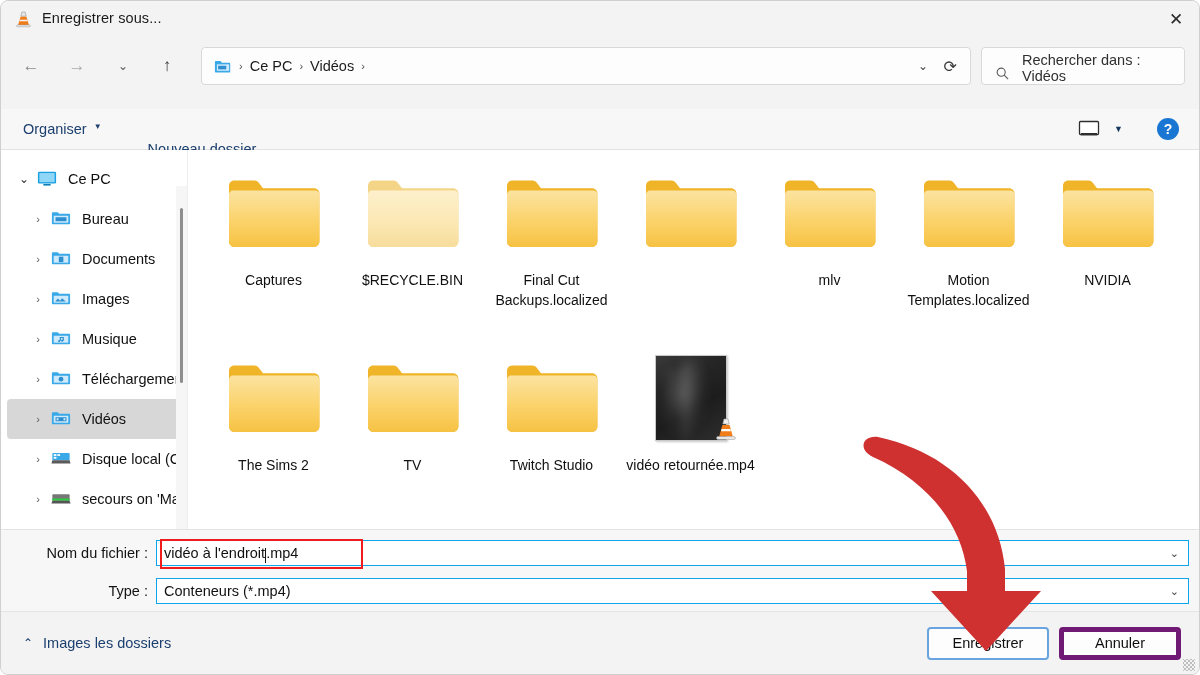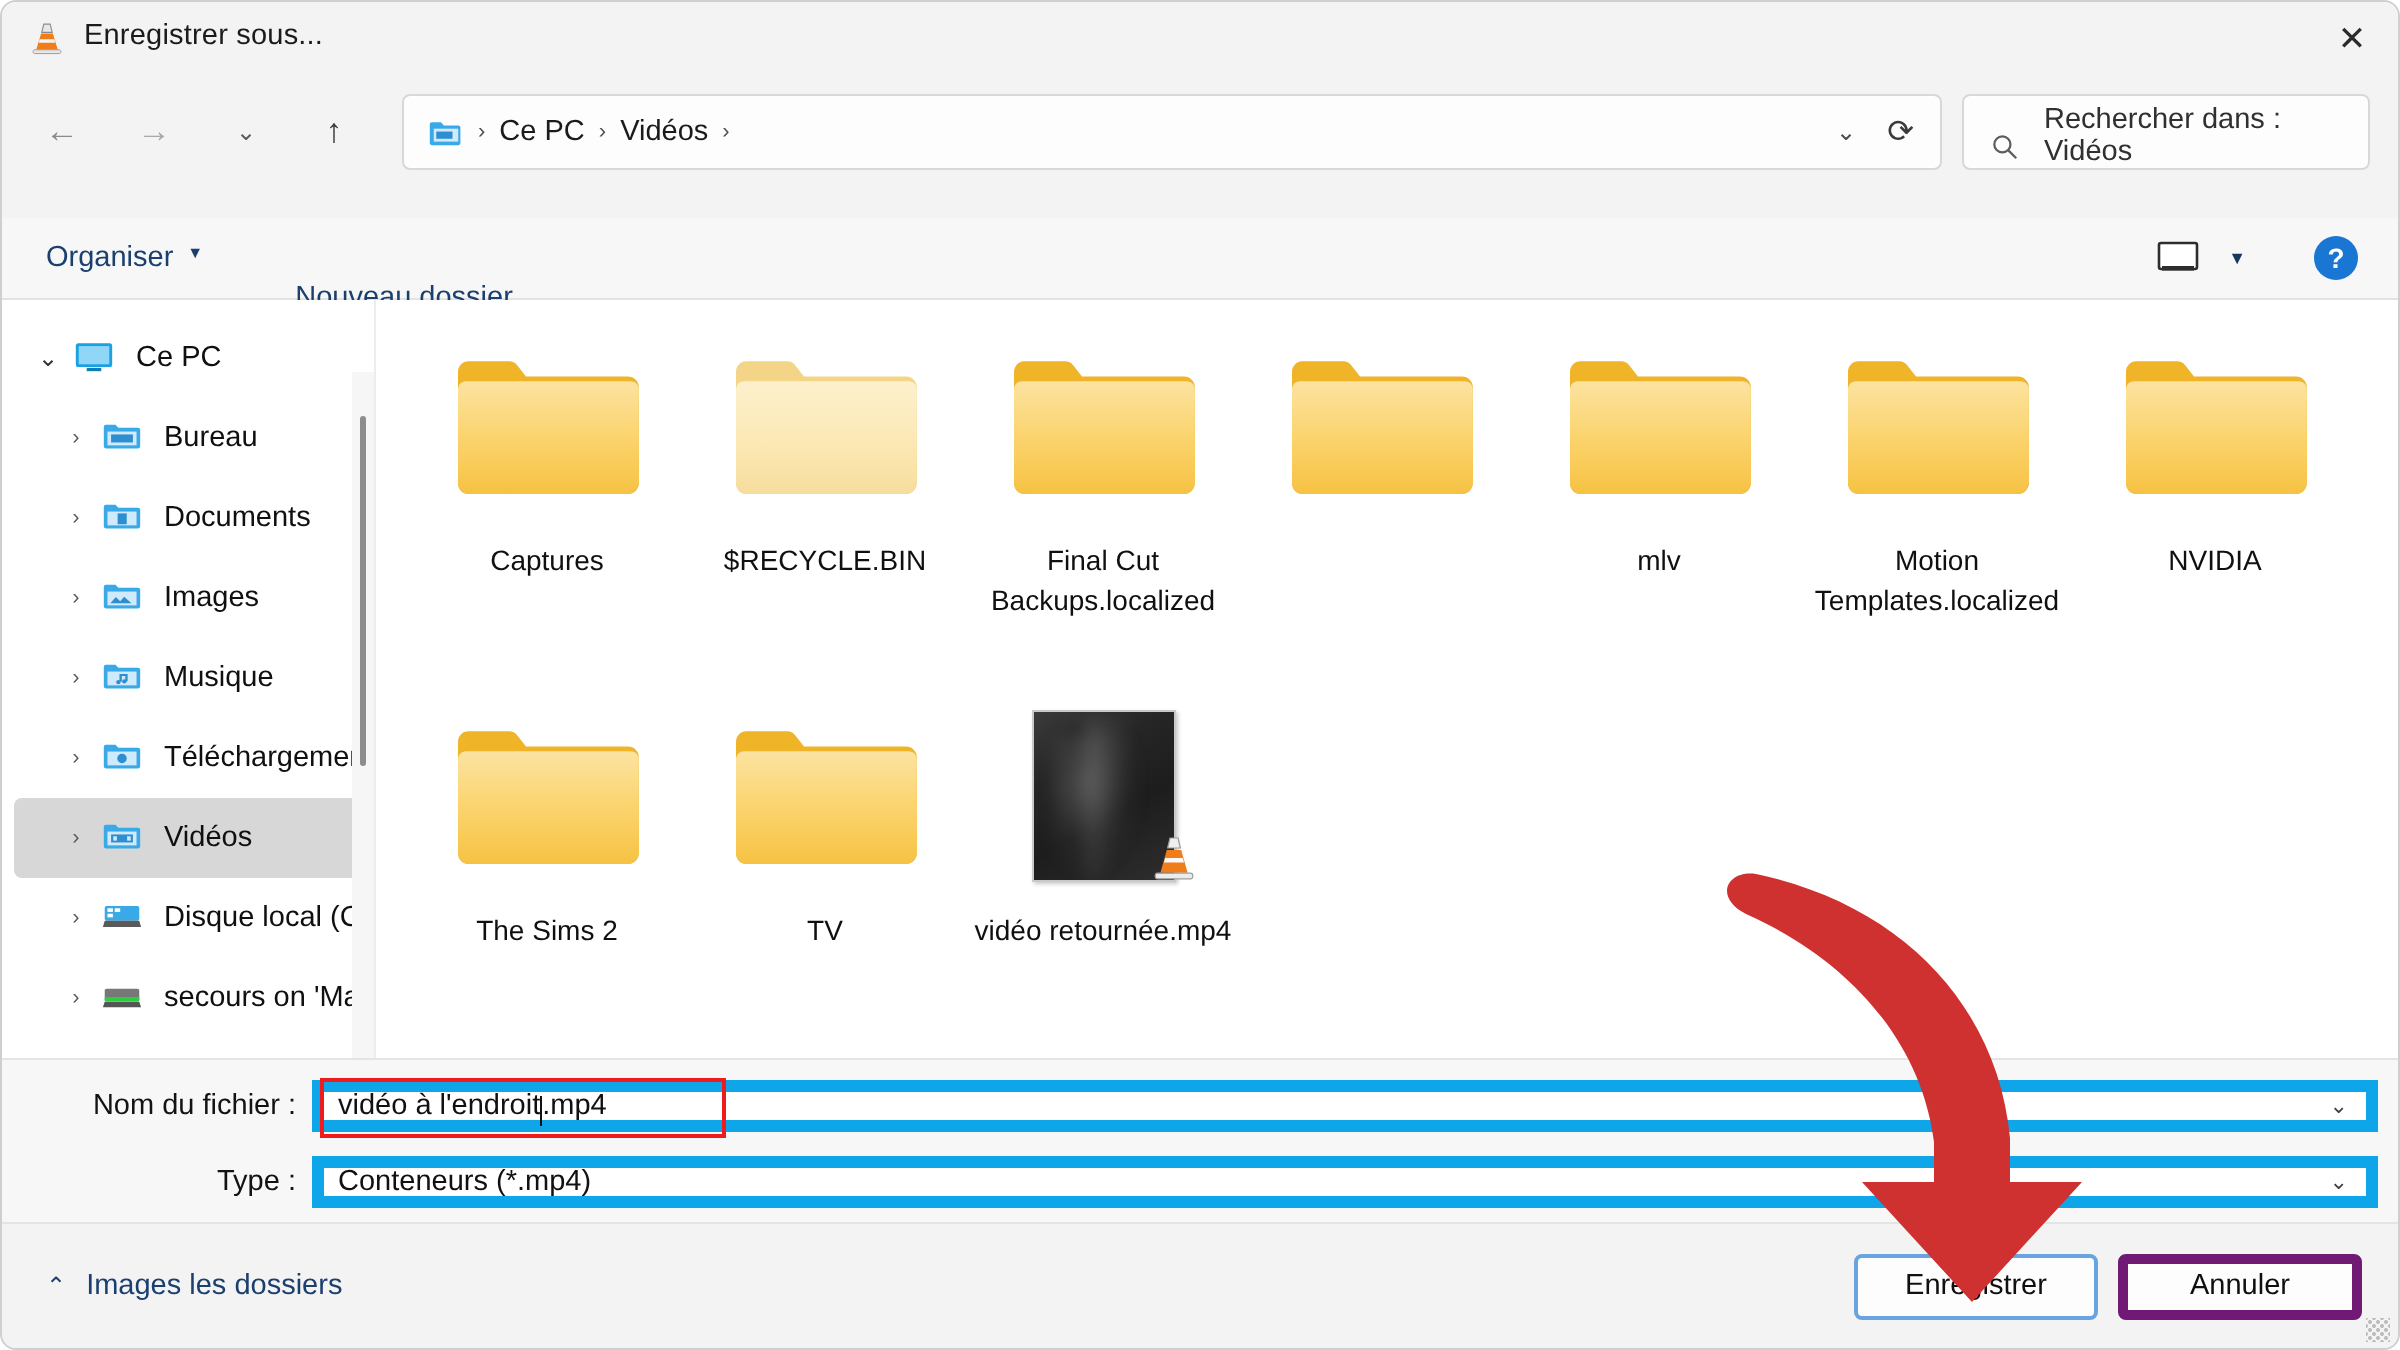--- a/index.html
+++ b/index.html
@@ -172,21 +172,21 @@
   }
   .frow { position: absolute; left: 0; right: 0; display: flex; align-items: center; }
   .frow.r1 { top: 10px; }
   .frow.r2 { top: 48px; }
   .flabel {
     width: 155px; text-align: right; padding-right: 8px;
     font-size: 14.5px; color: #131313; flex: none;
   }
   .finput {
     flex: 1; margin-right: 10px; height: 26px;
-    background: #ffffff; border: 6px solid #0ea5e9;
+    background: #ffffff; border: 1px solid #0ea5e9;
     display: flex; align-items: center; position: relative;
   }
   .finput .val { font-size: 14.5px; color: #111; padding-left: 7px; }
   .caret-bar {
     display: inline-block; width: 1px; height: 15px; background: #111;
     position: relative; top: 2px; margin: 0 0px;
   }
   .fcombo-arrow {
     position: absolute; right: 9px; top: 50%; transform: translateY(-50%);
     font-size: 11px; color: #3f3f3f;
@@ -519,20 +519,34 @@
                 <linearGradient id="fg1" x1="0" y1="0" x2="0" y2="1">
                   <stop offset="0" stop-color="#fbe3a0"></stop>
                   <stop offset="0.55" stop-color="#fbd269"></stop>
                   <stop offset="1" stop-color="#f6c243"></stop>
                 </linearGradient>
               </defs>
             </svg></div>
           <div class="file-name">TV</div>
         </div>
         <div class="fileitem">
+          <div class="folder-ico"><svg viewBox="0 0 106 86" width="106" height="86">
+              <path d="M8 16c0-3 2.2-5.4 5.2-5.4h20.4c1.6 0 3 .7 4 2l4.4 5.6H93c3 0 5.4 2.4 5.4 5.4v48c0 3-2.4 5.4-5.4 5.4H13.2C10.2 77 8 74.6 8 71.6z" fill="#f0b429"></path>
+              <path d="M8 24.6c0-2.2 1.8-4 4-4h82.4c2.2 0 4 1.8 4 4v46.6c0 3.2-2.6 5.8-5.8 5.8H13.8C10.6 77 8 74.4 8 71.2z" fill="url(#fg1)"></path>
+              <defs>
+                <linearGradient id="fg1" x1="0" y1="0" x2="0" y2="1">
+                  <stop offset="0" stop-color="#fbe3a0"></stop>
+                  <stop offset="0.55" stop-color="#fbd269"></stop>
+                  <stop offset="1" stop-color="#f6c243"></stop>
+                </linearGradient>
+              </defs>
+            </svg></div>
+          <div class="file-name">Twitch Studio</div>
+        </div>
+        <div class="fileitem">
           <div class="thumb-wrap">
             <div class="thumb"></div>
             <div class="thumb-badge"><svg viewBox="0 0 24 26" width="24" height="26">
                 <path d="M10 2h4l1.2 5h-6.4z" fill="#efefef" stroke="#9a9a9a" stroke-width=".6"></path>
                 <path d="M8.4 8h7.2l3.2 11.4H5.2z" fill="#f07c1a"></path>
                 <path d="M7.6 12h8.8l.6 2.2H7z" fill="#fafafa"></path>
                 <path d="M3.8 19.6h16.4c.7 0 1.2.6 1.2 1.4s-.5 1.4-1.2 1.4H3.8c-.7 0-1.2-.6-1.2-1.4s.5-1.4 1.2-1.4z" fill="#ececec" stroke="#9e9e9e" stroke-width=".6"></path>
               </svg></div>
           </div>
           <div class="file-name">vidéo retournée.mp4</div>

